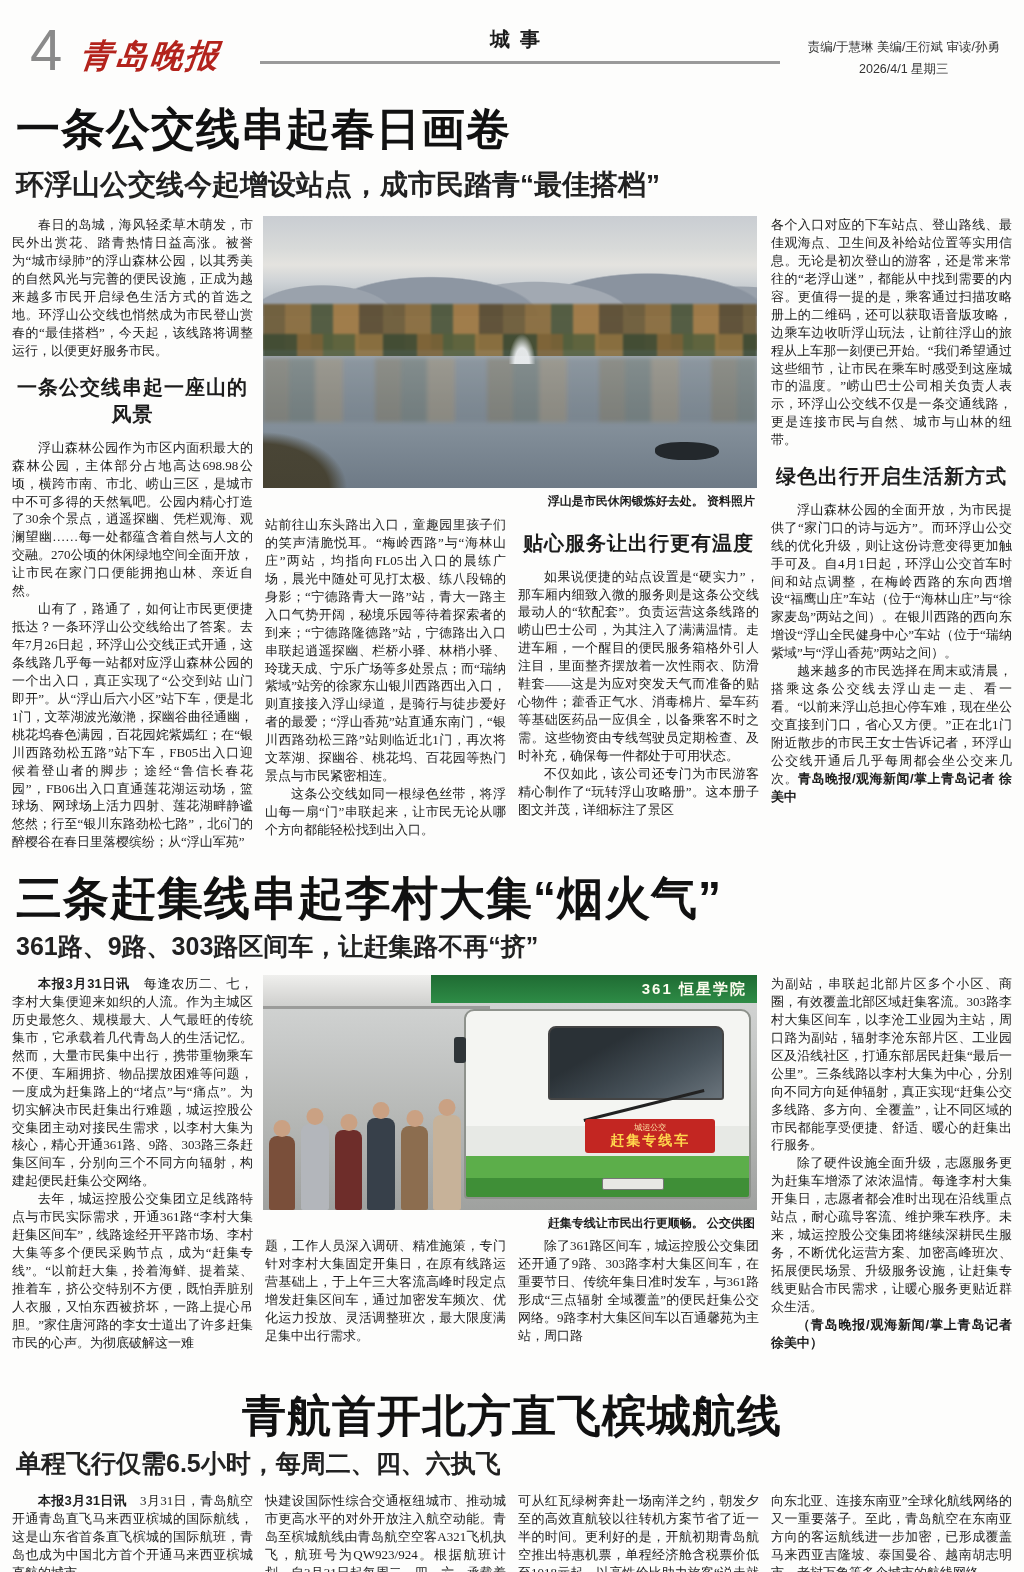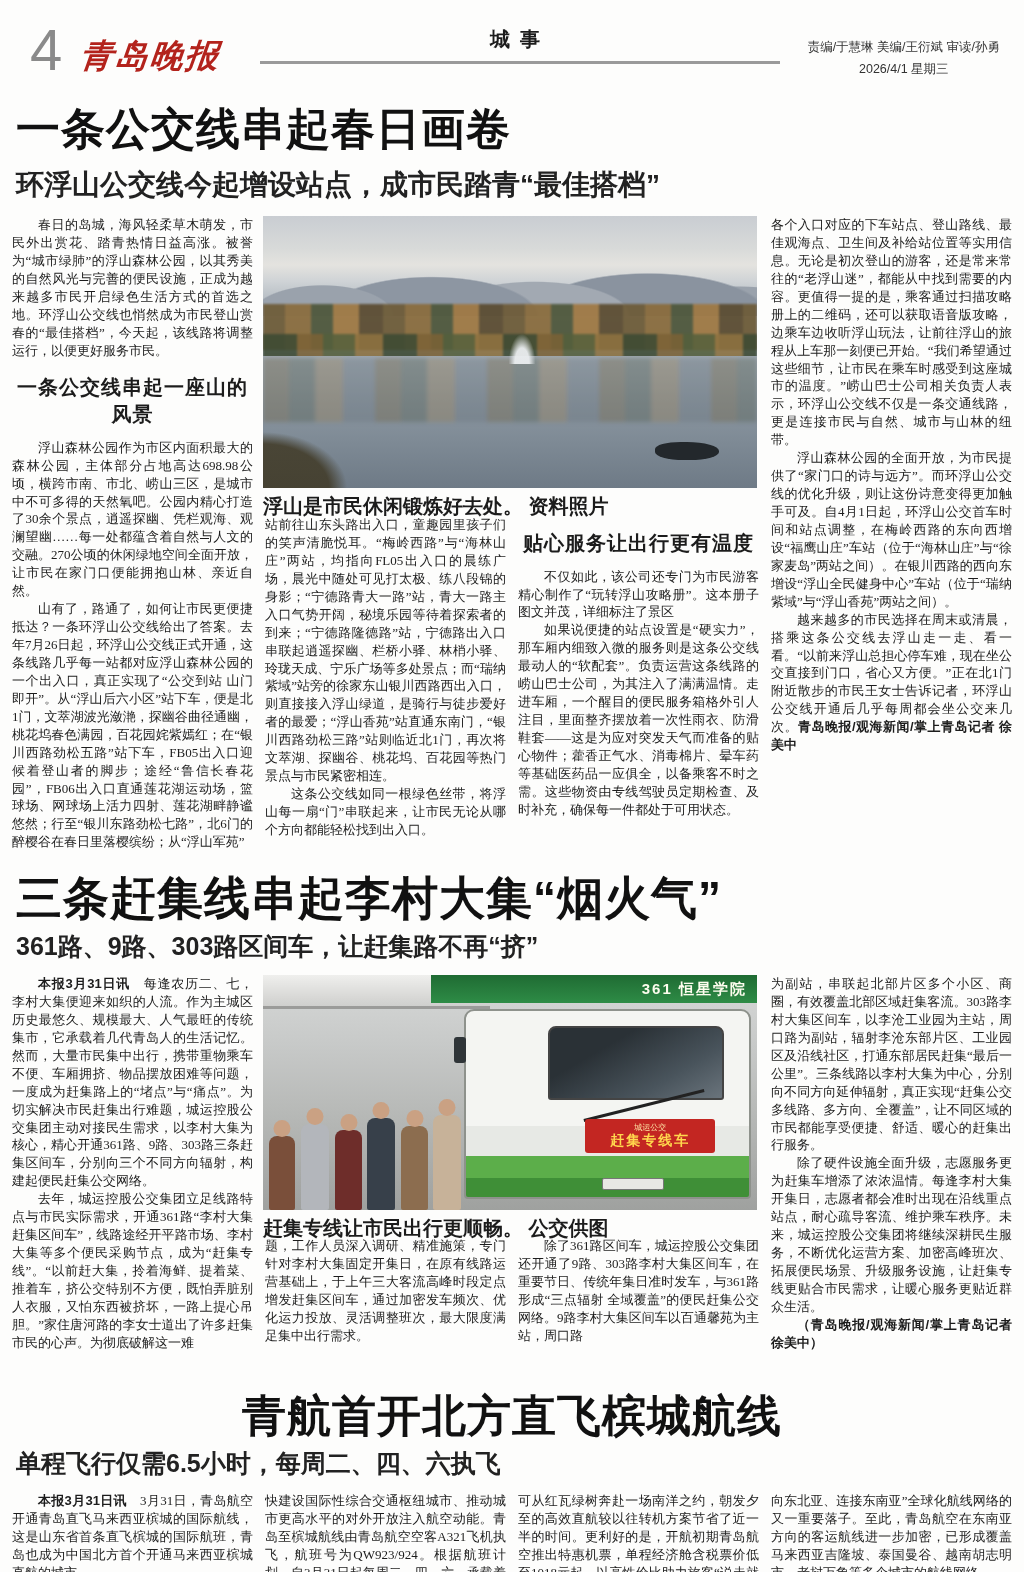--- a/index.html
+++ b/index.html
@@ -21,21 +21,21 @@
   .a-head { padding:8px 6px 0 6px; }
   .h1 { font-family:"Liberation Sans",sans-serif; font-weight:900; color:#111; letter-spacing:1px; }
   .h2 { font-family:"Liberation Sans",sans-serif; font-weight:600; color:#222; margin-top:6px; }
   .cols { display:flex; gap:12px; padding:0 2px; position:relative; }
   .col { flex:1 1 0; font-size:13px; line-height:1.38; text-align:justify; overflow:hidden; }
   .col p { text-indent:2em; }
   .col p.cont { text-indent:0; }
   .subhead3 { font-family:"Liberation Sans",sans-serif; font-weight:bold; font-size:20px; text-align:center; margin:14px 0 10px; letter-spacing:1px; }
   .lead { font-weight:bold; font-family:Liberation Sans, sans-serif; }
   .byline { font-weight:bold; font-family:"Liberation Sans",sans-serif; }
-  .caption { font-family:"Liberation Sans",sans-serif; font-weight:bold; font-size:20px; text-align:left; padding:5px 2px 0 0; }
+  .caption { font-family:"Liberation Sans",sans-serif; font-weight:bold; font-size:12px; text-align:right; padding:5px 2px 0 0; }
   .spacer { width:100%; }
   .photo-abs { position:absolute; }
   
   .photo1 { width:100%; height:272px; position:relative; overflow:hidden; background:
       linear-gradient(#c9cdd2 0%, #d8dad9 12%, #e4e3df 18%, #cfd3d6 24%, #b9c0c6 30%, #9aa4ad 46%, #8e98a2 60%, #7d8893 78%, #6f7a85 100%); }
   .p1-mountains { position:absolute; left:0; top:34px; width:100%; height:66px;
       background:
         radial-gradient(120px 52px at 12% 100%, #9aa2ac 58%, transparent 60%),
         radial-gradient(180px 66px at 34% 100%, #8d96a2 58%, transparent 60%),
         radial-gradient(160px 58px at 55% 100%, #a2a9b2 58%, transparent 60%),
@@ -126,26 +126,27 @@
 
     <div class="col">
       <div class="spacer" style="height:300px;"></div>
       <p class="cont">站前往山东头路出入口，童趣园里孩子们的笑声清脆悦耳。“梅岭西路”与“海林山庄”两站，均指向FL05出入口的晨练广场，晨光中随处可见打太极、练八段锦的身影；“宁德路青大一路”站，青大一路主入口气势开阔，秘境乐园等待着探索者的到来；“宁德路隆德路”站，宁德路出入口串联起逍遥探幽、栏桥小驿、林梢小驿、玲珑天成、宁乐广场等多处景点；而“瑞纳紫域”站旁的徐家东山银川西路西出入口，则直接接入浮山绿道，是骑行与徒步爱好者的最爱；“浮山香苑”站直通东南门，“银川西路劲松三路”站则临近北1门，再次将文萃湖、探幽谷、桃花坞、百花园等热门景点与市民紧密相连。</p>
       <p>这条公交线如同一根绿色丝带，将浮山每一扇“门”串联起来，让市民无论从哪个方向都能轻松找到出入口。</p>
     </div>
 
     <div class="col">
       <div class="spacer" style="height:300px;"></div>
       <div class="subhead3">贴心服务让出行更有温度</div>
+      <p>如果说便捷的站点设置是“硬实力”，那车厢内细致入微的服务则是这条公交线最动人的“软配套”。负责运营这条线路的崂山巴士公司，为其注入了满满温情。走进车厢，一个醒目的便民服务箱格外引人注目，里面整齐摆放着一次性雨衣、防滑鞋套——这是为应对突发天气而准备的贴心物件；藿香正气水、消毒棉片、晕车药等基础医药品一应俱全，以备乘客不时之需。这些物资由专线驾驶员定期检查、及时补充，确保每一件都处于可用状态。</p>
       <p>不仅如此，该公司还专门为市民游客精心制作了“玩转浮山攻略册”。这本册子图文并茂，详细标注了景区</p>
-      <p>如果说便捷的站点设置是“硬实力”，那车厢内细致入微的服务则是这条公交线最动人的“软配套”。负责运营这条线路的崂山巴士公司，为其注入了满满温情。走进车厢，一个醒目的便民服务箱格外引人注目，里面整齐摆放着一次性雨衣、防滑鞋套——这是为应对突发天气而准备的贴心物件；藿香正气水、消毒棉片、晕车药等基础医药品一应俱全，以备乘客不时之需。这些物资由专线驾驶员定期检查、及时补充，确保每一件都处于可用状态。</p>
     </div>
 
     <div class="col">
       <p class="cont">各个入口对应的下车站点、登山路线、最佳观海点、卫生间及补给站位置等实用信息。无论是初次登山的游客，还是常来常往的“老浮山迷”，都能从中找到需要的内容。更值得一提的是，乘客通过扫描攻略册上的二维码，还可以获取语音版攻略，边乘车边收听浮山玩法，让前往浮山的旅程从上车那一刻便已开始。“我们希望通过这些细节，让市民在乘车时感受到这座城市的温度。”崂山巴士公司相关负责人表示，环浮山公交线不仅是一条交通线路，更是连接市民与自然、城市与山林的纽带。</p>
+      <div class="subhead3">绿色出行开启生活新方式</div>
       <p>浮山森林公园的全面开放，为市民提供了“家门口的诗与远方”。而环浮山公交线的优化升级，则让这份诗意变得更加触手可及。自4月1日起，环浮山公交首车时间和站点调整，在梅岭西路的东向西增设“福鹰山庄”车站（位于“海林山庄”与“徐家麦岛”两站之间）。在银川西路的西向东增设“浮山全民健身中心”车站（位于“瑞纳紫域”与“浮山香苑”两站之间）。</p>
       <p><span>越来越多的市民选择在周末或清晨，搭乘这条公交线去浮山走一走、看一看。“以前来浮山总担心停车难，现在坐公交直接到门口，省心又方便。”正在北1门附近散步的市民王女士告诉记者，环浮山公交线开通后几乎每周都会坐公交来几次。</span><span class="byline">青岛晚报/观海新闻/掌上青岛记者 徐美中</span></p>
     </div>
   </div>
 
   <div class="a-head">
     <div class="h1" style="font-size:46px; line-height:52px;margin-top:16px;">三条赶集线串起李村大集“烟火气”</div>
     <div class="h2" style="font-size:25px;">361路、9路、303路区间车，让赶集路不再“挤”</div>
   </div>
   <div class="gap"></div>

